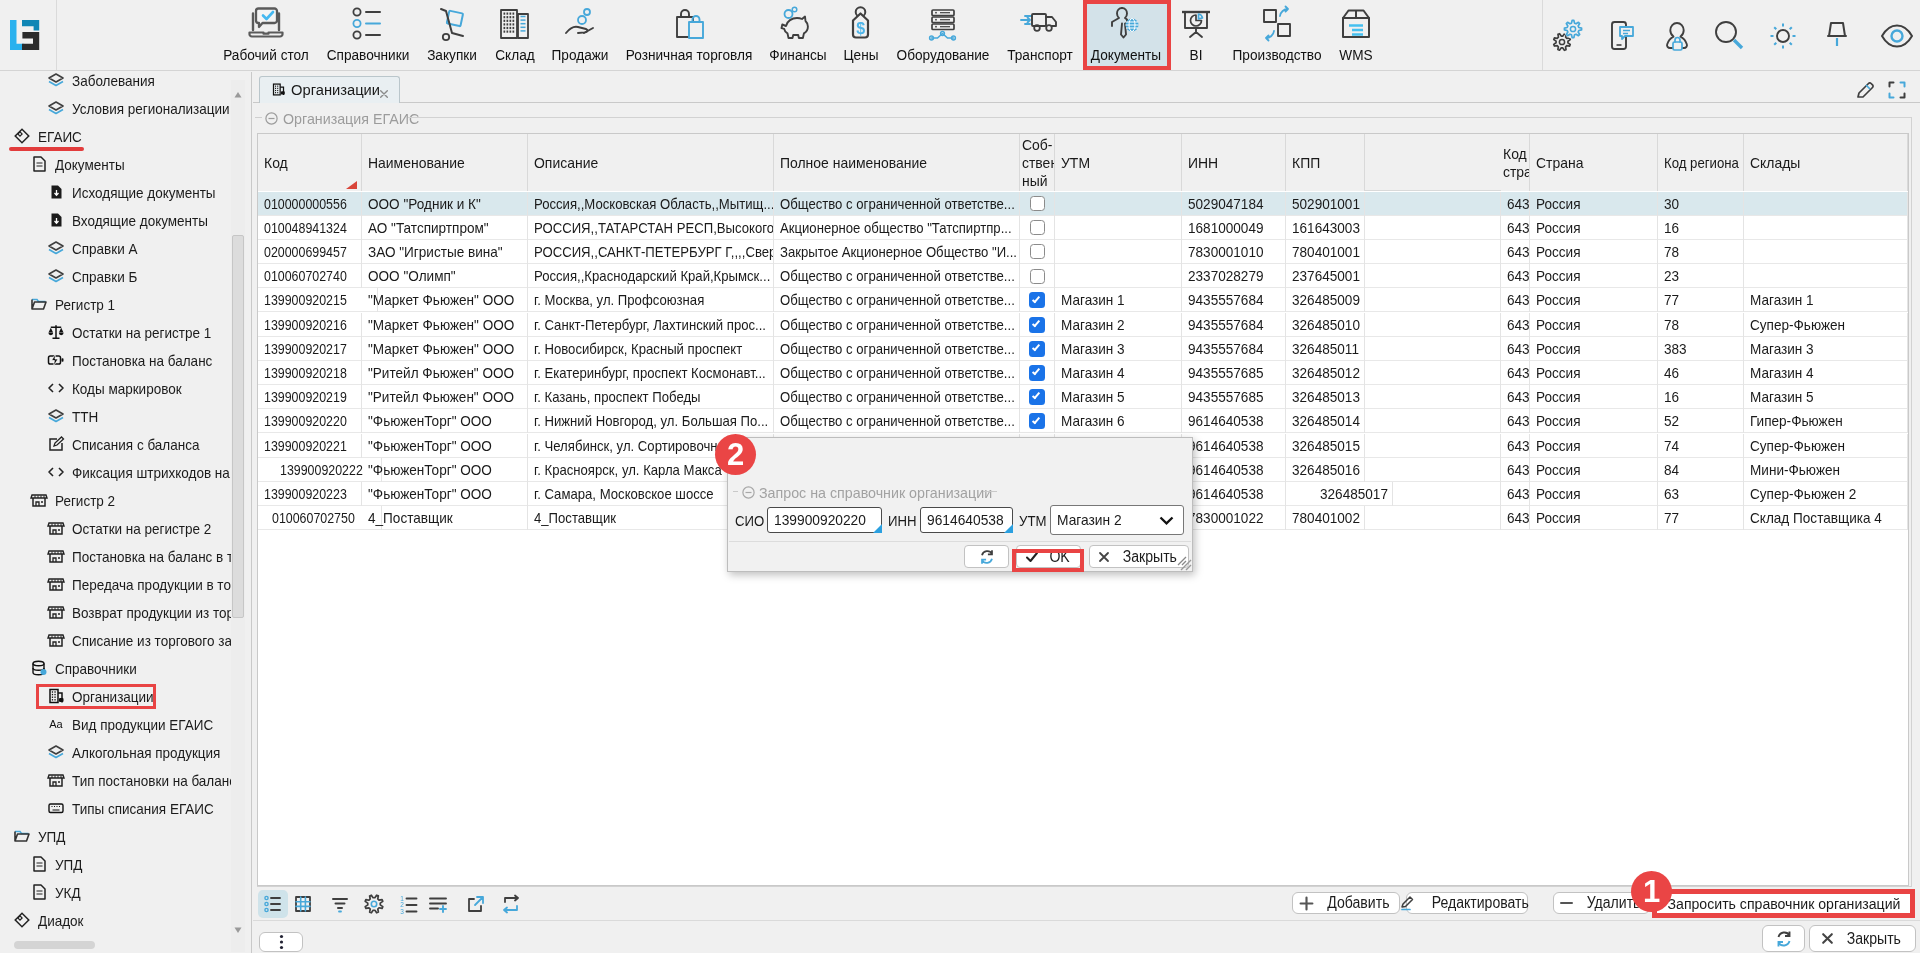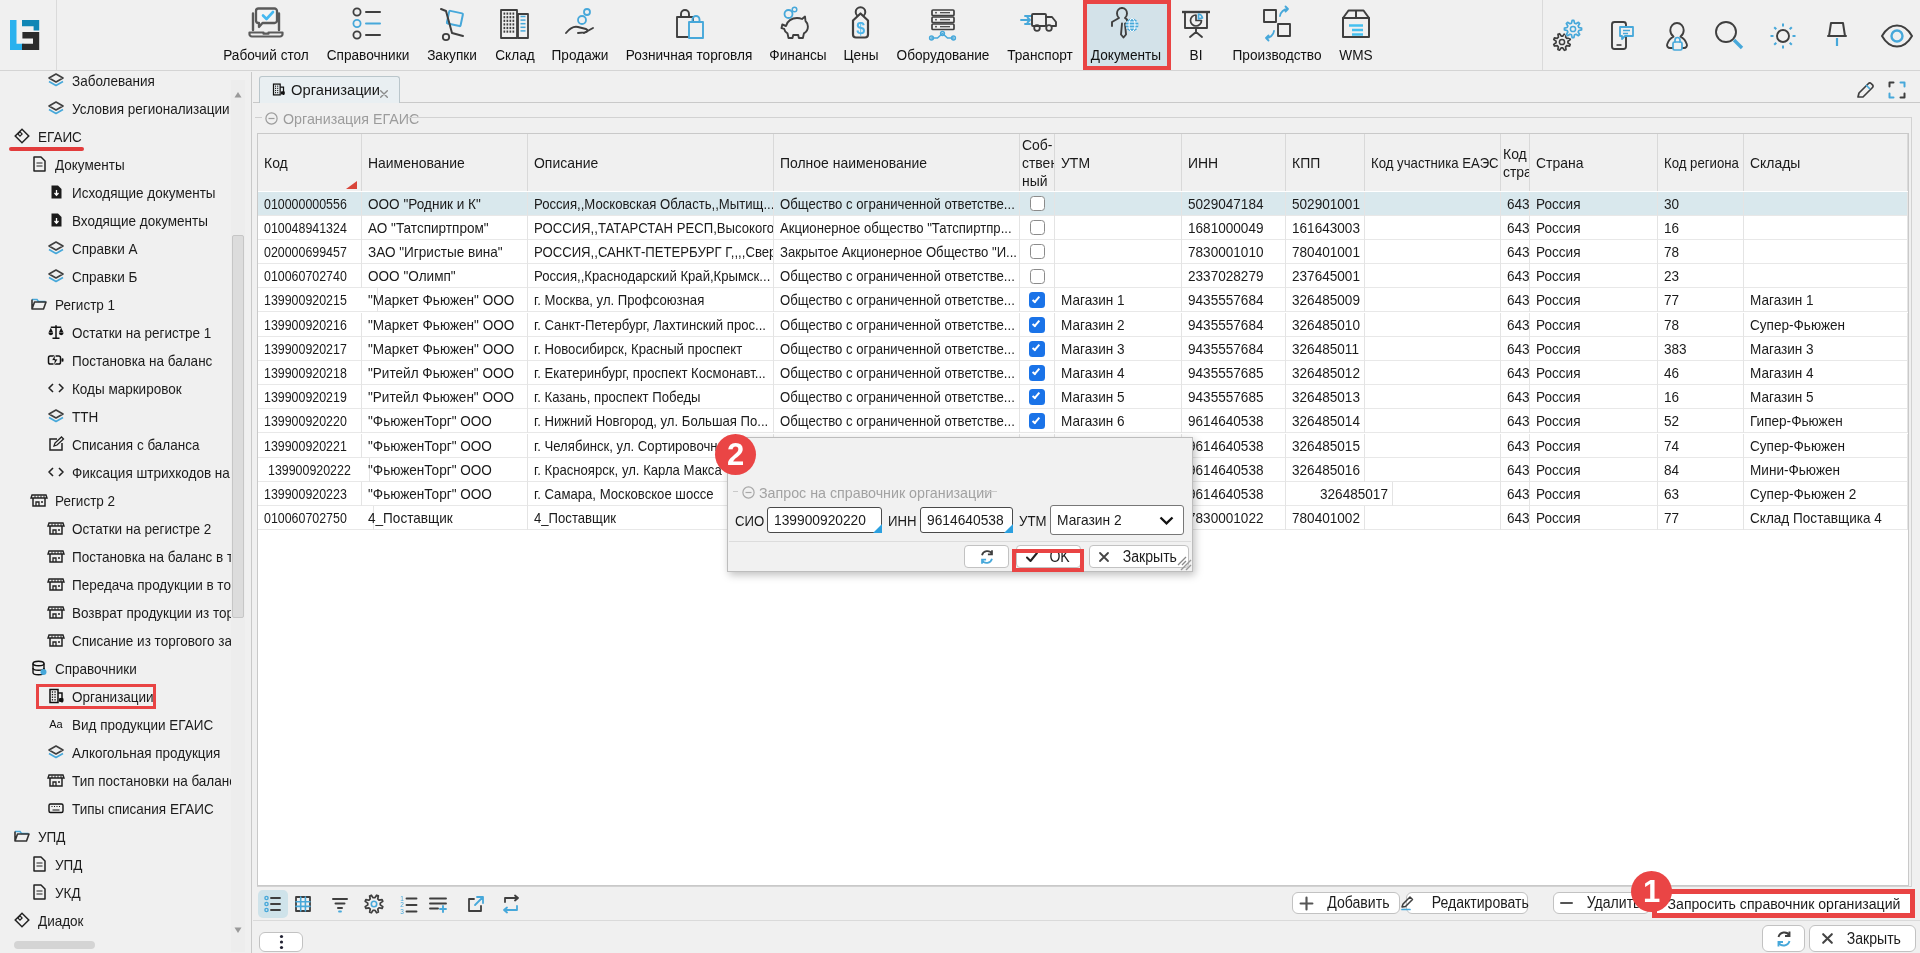--- a/index.html
+++ b/index.html
@@ -559,23 +559,20 @@
         </div>
 <div class="hcell" style="left:797px;width:127px">
           <span class="sq">УТМ</span>
         </div>
 <div class="hcell" style="left:924px;width:104px">
           <span class="sq">ИНН</span>
         </div>
 <div class="hcell" style="left:1028px;width:79px">
           <span class="sq">КПП</span>
         </div>
-<div class="hcell" style="left:1107px;width:136px">
-          <span class="sq sq88">Код участника ЕАЭС</span>
-        </div>
 <div class="hcell hwrap" style="left:1243px;width:29px">
           <span class="sq">Код страны</span>
         </div>
 <div class="hcell" style="left:1272px;width:128px">
           <span class="sq">Страна</span>
         </div>
 <div class="hcell" style="left:1400px;width:86px">
           <span class="sq sq88">Код региона</span>
         </div>
 <div class="hcell" style="left:1486px;width:164px">
@@ -1042,21 +1039,21 @@
           <span class="sq">Россия</span>
         </div>
 <div class="tcell" style="left:1400px;width:86px">
           <span class="sq">74</span>
         </div>
 <div class="tcell" style="left:1486px;width:164px">
           <span class="sq">Супер-Фьюжен</span>
         </div>
 </div>
 <div class="a" style="left:0;top:323.7px;width:1650px;height:24.2px;border-bottom:1px solid #e8e8e8">
-<div class="tcell" style="left:4px;width:108px">
+<div class="tcell" style="left:16px;width:108px">
           <span class="sq sq85">139900920222</span>
         </div>
 <div class="tcell" style="left:104px;width:166px">
           <span class="sq">"ФьюженТорг" ООО</span>
         </div>
 <div class="tcell" style="left:270px;width:246px">
           <span class="sq sq90">г. Красноярск, ул. Карла Макса</span>
         </div>
 <div class="tcell" style="left:516px;width:246px">
           <span class="sq sq90">Общество с ограниченной ответстве...</span>
@@ -1128,21 +1125,21 @@
           <span class="sq">Россия</span>
         </div>
 <div class="tcell" style="left:1400px;width:86px">
           <span class="sq">63</span>
         </div>
 <div class="tcell" style="left:1486px;width:164px">
           <span class="sq">Супер-Фьюжен 2</span>
         </div>
 </div>
 <div class="a" style="left:0;top:372.1px;width:1650px;height:24.2px;border-bottom:1px solid #e8e8e8">
-<div class="tcell" style="left:0px;width:116px">
+<div class="tcell" style="left:8px;width:116px">
           <span class="sq sq85">010060702750</span>
         </div>
 <div class="tcell" style="left:104px;width:166px">
           <span class="sq">4_Поставщик</span>
         </div>
 <div class="tcell" style="left:270px;width:246px">
           <span class="sq sq90">4_Поставщик</span>
         </div>
 <div class="tcell" style="left:516px;width:246px">
           <span class="sq sq90">4_Поставщик</span>

